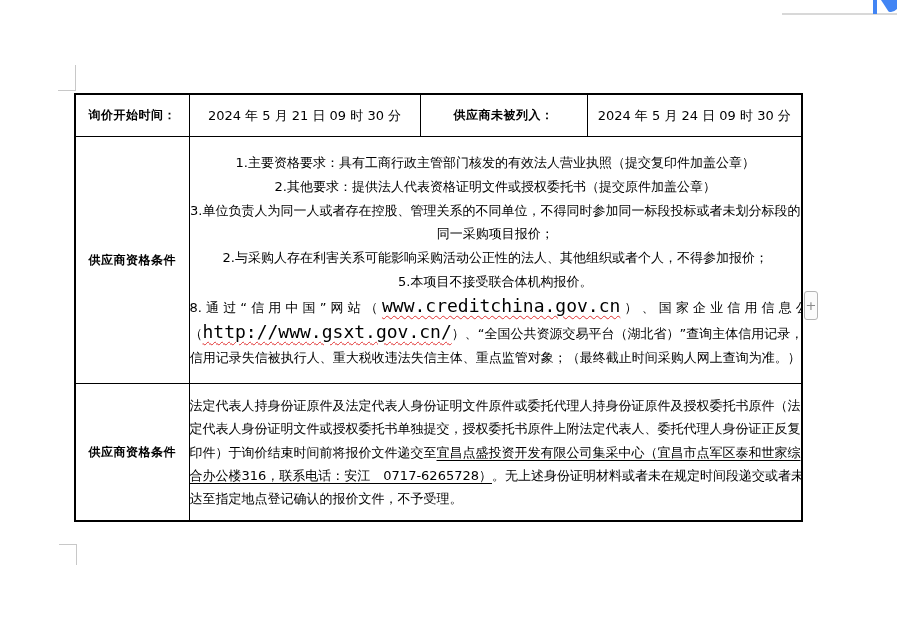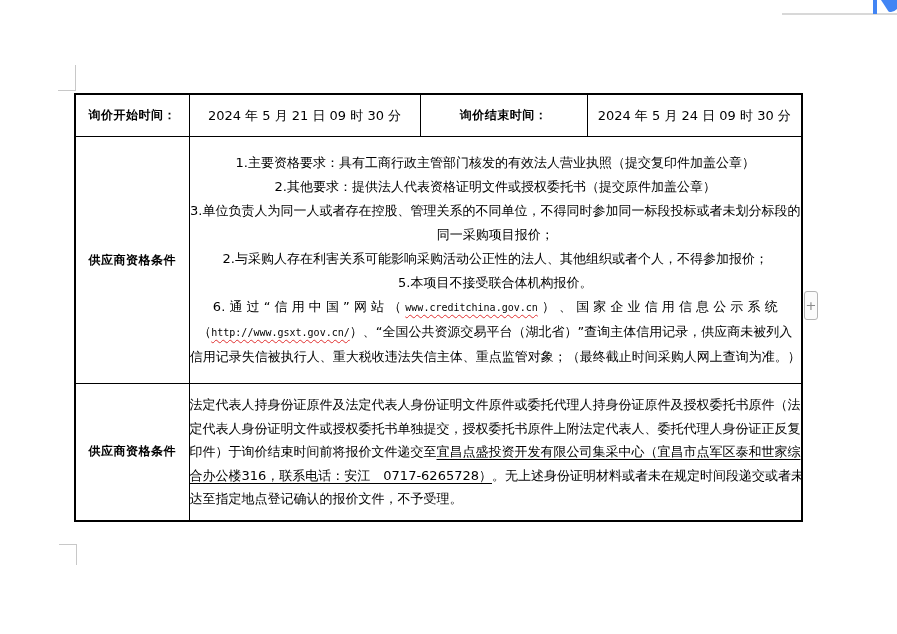--- a/index.html
+++ b/index.html
@@ -30,21 +30,21 @@
 
   .line  { font-size: 13px; white-space: nowrap; }
   .lh-a .line { line-height: 23.9px; text-align: center; }   
   .lh-b .line { line-height: 26px;  }    
   .lh-c .line { line-height: 23.4px; }   
 
   .u      { text-decoration: underline; text-underline-offset: 3px; text-align: right; }
   .u-date { text-underline-offset: 4px; padding: 0 3px; }
   .wavy   { text-decoration: underline; text-decoration-style: wavy; text-decoration-color: #e03030;
             text-decoration-thickness: 1px; text-underline-offset: 3px;
-            font-family: "DejaVu Sans Mono", monospace; font-size: 10px; }
+            font-family: "DejaVu Sans Mono", monospace; font-size: 18px; }
 
   
   .plus-btn { position: absolute; left: 804px; top: 291px; width: 14px; height: 29px;
               border: 1px solid #b4b4b4; border-radius: 3px; background: #fbfbfb;
               color: #8a8a8a; font-size: 13px; line-height: 27px; text-align: center;
               cursor: pointer; }
 </style>
 </head>
 <body>
 
@@ -69,39 +69,39 @@
 
   <tbody>
       <tr style="height:38px">
     <th class="rowhead">
       <span>询价开始时间：</span>
     </th>
     <td class="timeval">
       <span class="u-date">2024 年 5 月 21 日 09 时 30 分</span>
     </td>
     <th class="rowhead">
-      <span>询价结束时间：</span>
+      <span>供应商未被列入：</span>
     </th>
     <td class="timeval">
       <span class="u-date">2024 年 5 月 24 日 09 时 30 分</span>
     </td>
   </tr>
 
   <tr style="height:216px">
     <th class="rowhead">
       <span>供应商资格条件</span>
     </th>
     <td class="content lh-a" colspan="3">
       <div class="line">1.主要资格要求：具有工商行政主管部门核发的有效法人营业执照（提交复印件加盖公章）</div>
       <div class="line">2.其他要求：提供法人代表资格证明文件或授权委托书（提交原件加盖公章）</div>
       <div class="line">3.单位负责人为同一人或者存在控股、管理关系的不同单位，不得同时参加同一标段投标或者未划分标段的</div>
       <div class="line">同一采购项目报价；</div>
       <div class="line">2.与采购人存在利害关系可能影响采购活动公正性的法人、其他组织或者个人，不得参加报价；</div>
       <div class="line">5.本项目不接受联合体机构报价。</div>
-      <div class="line"><span>6. 通 过 “ 信 用 中 国 ” 网 站 （ </span><span class="wavy">www.creditchina.gov.cn</span><span> ） 、 国 家 企 业 信 用 信 息 公 示 系 统</span></div>
+      <div class="line"><span>8. 通 过 “ 信 用 中 国 ” 网 站 （ </span><span class="wavy">www.creditchina.gov.cn</span><span> ） 、 国 家 企 业 信 用 信 息 公 示 系 统</span></div>
       <div class="line"><span>（</span><span class="wavy">http://www.gsxt.gov.cn/</span><span>）、“全国公共资源交易平台（湖北省）”查询主体信用记录，供应商未被列入</span></div>
       <div class="line">信用记录失信被执行人、重大税收违法失信主体、重点监管对象；（最终截止时间采购人网上查询为准。）</div>
     </td>
   </tr>
 
 
   <tr style="height:122px">
     <th class="rowhead">
       <span>供应商资格条件</span>
     </th>

